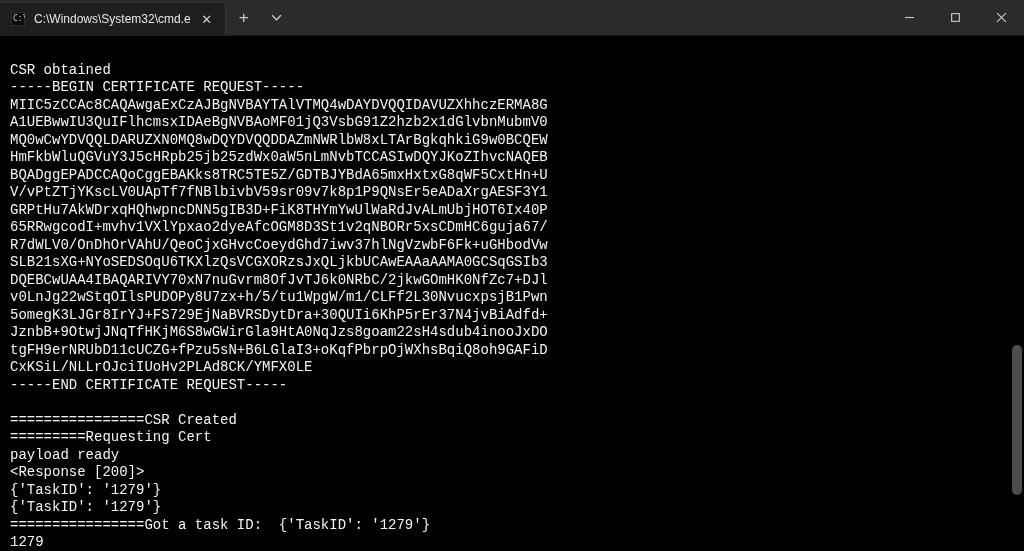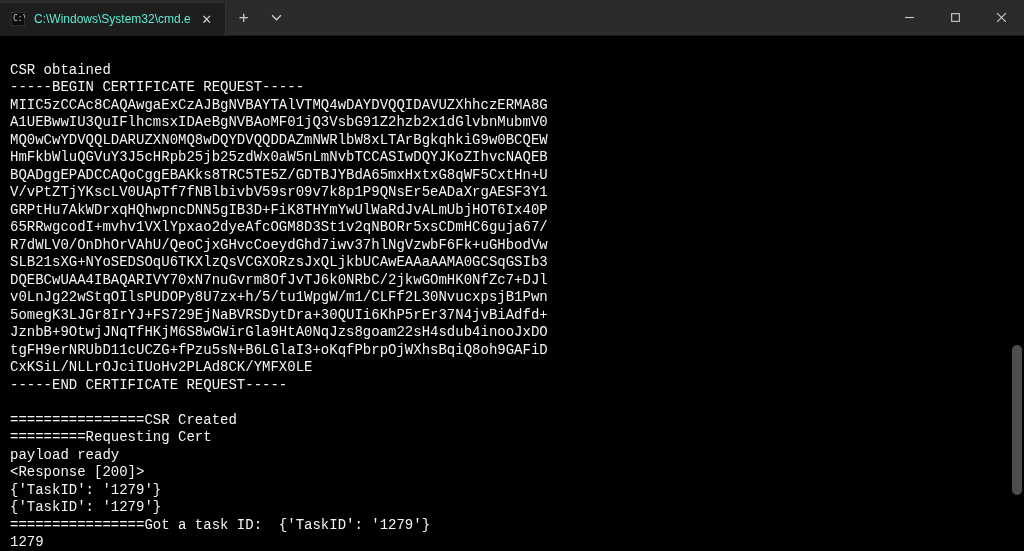--- a/index.html
+++ b/index.html
@@ -40,21 +40,21 @@
       height: 16px;
       display: flex;
       align-items: center;
       justify-content: center;
       font-size: 11px;
       color: #ccc;
     }
     .tab-title {
       font-family: 'Segoe UI', sans-serif;
       font-size: 12px;
-      color: #5eead4;
+      color: #e5e5e5;
       flex: 1;
     }
     .tab-close {
       width: 16px;
       height: 16px;
       display: flex;
       align-items: center;
       justify-content: center;
       color: #ccc;
       cursor: pointer;

